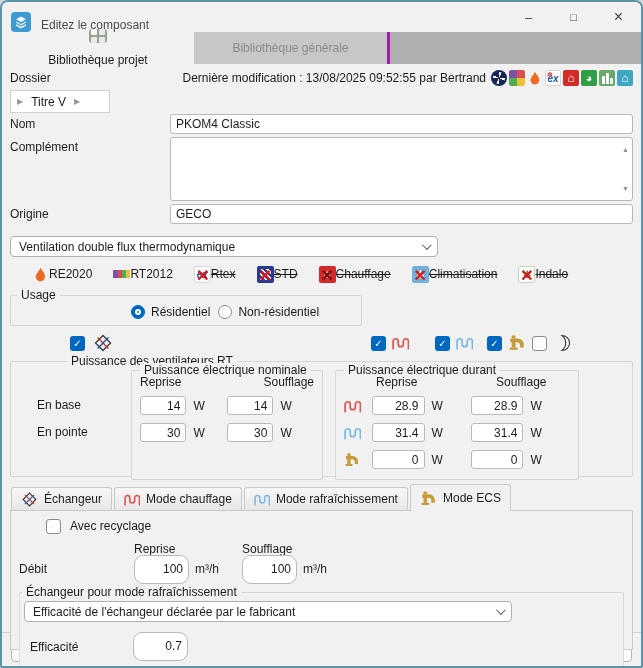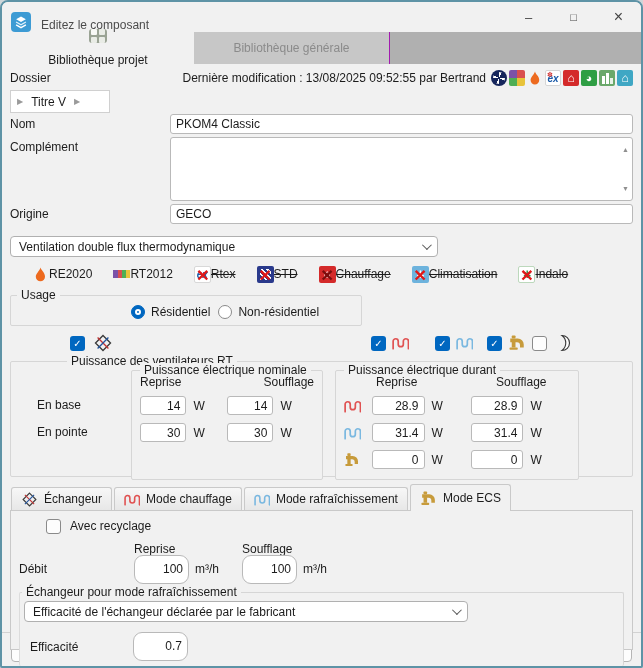--- a/index.html
+++ b/index.html
@@ -14,21 +14,21 @@
   .title-text { margin-left:10px; color:#4c4c4c; }
   .tb-btns { margin-left:auto; display:flex; height:100%; }
   .tb-btn { width:45px; height:100%; display:flex; align-items:center; justify-content:center; color:#444; font-size:13px; }
   .tb-btn.max span { font-size:11px; }
   .tb-btn.close span { font-size:16px; }
 
   
   .tabstrip { height:32px; background:#b0b0b0; display:flex; }
   .utab { display:flex; align-items:center; justify-content:center; gap:10px;flex-direction:column; }
   .utab.active { width:192px; background:#f1f1f1; color:#1c1c1c; }
-  .utab.inactive { width:196px; background:#c7c7c7; color:#8b8b8b; border-right:1px solid #a21caf; }
+  .utab.inactive { width:196px; background:#c7c7c7; color:#8b8b8b; border-right:3px solid #a21caf; }
   .libicon { width:18px; height:18px; border-radius:3px; background:#9aa394; display:grid; grid-template-columns:6px 6px; gap:2px; align-content:center; justify-content:center; }
   .libicon i { width:6px; height:6px; background:#e9ece6; border-radius:1px; }
   .libicon i:first-child { background:#f8f9f6; }
 
   .content { padding:5px 8px 0 8px; position:relative; }
 
   
   .row-dossier { display:flex; align-items:center; height:18px; }
   .modif { margin-left:auto; display:flex; align-items:center; gap:2px; }
   .modif .txt { margin-right:3px; }
@@ -121,21 +121,21 @@
   .mtab.active { height:27px; background:#f1f1f1; position:relative; margin-bottom:-1px; }
   .mpanel { border:1px solid #c9c9c9; height:140px; padding:6px 8px 0; position:relative; z-index:1; background:#f1f1f1; }
   .recyc { display:flex; align-items:center; gap:9px; margin-left:10px; height:18px;padding-left:17px; }
   .flowhdr { display:flex; margin-top:7px; height:16px; }
   .flowhdr .sp { width:115px; } .flowhdr span.c1 { width:108px; }
   .flowrow { display:flex; align-items:center; height:22px; }
   .flowrow .lbl { width:115px; }
   .fnum { width:55px; text-align:right; background:#fff; border:1px solid #b9b9b9; border-radius:9px; padding:5px 5px; height:29px; line-height:16px; }
   .funit { margin-left:6px; width:47px; }
   .exchbox { margin-top:12px; height:74px; padding:8px 4px 0; border-bottom:none; border-left-color:#dcdcdc; }
-  .exchbox .combo { width:444px; }
+  .exchbox .combo { width:488px; }
   .effrow { display:flex; align-items:center; margin-top:10px; }
   .effrow .lbl { width:109px; padding-left:6px; }
 
   
   .footer { position:absolute; left:0; right:0; bottom:0; height:34px; border-top:1px solid #d2d2d2; display:flex; align-items:center; padding:0 9px; background:#f1f1f1; }
   .btn { display:flex; align-items:center; justify-content:center; gap:8px; background:#fdfdfd; border:1px solid #b5b5b5; border-radius:4px; height:24px; }
   .btn-sync { width:254px; gap:14px; }
   .btn-ok { margin-left:auto; width:88px; border-color:#3a7abf; }
   .btn-cancel { margin-left:10px; width:82px; }
   .okcheck { color:#2fa84f; font-size:14px; font-weight:bold; }

